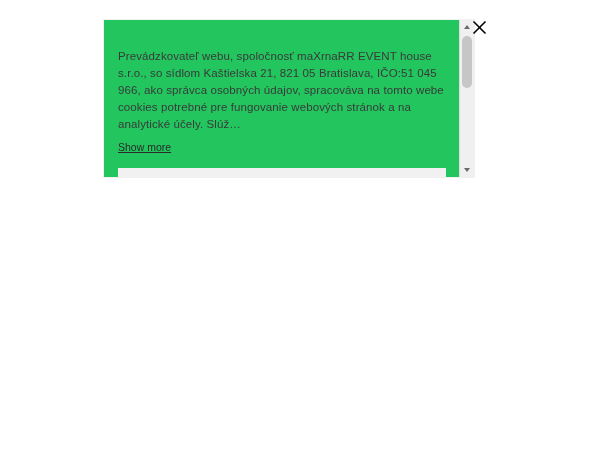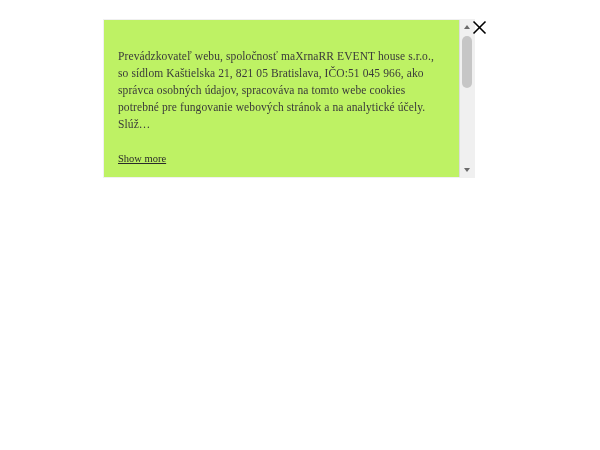--- a/index.html
+++ b/index.html
@@ -31,39 +31,38 @@
     overflow: hidden;
   }
 
   .consent-scroll-area {
     position: absolute;
     left: 0;
     top: 0;
     width: 356px;
     height: 157px;
     overflow: hidden;
-    background: #bef264;
-    font-family: Liberation Serif, serif;
+    background: #22c55e;
   }
 
   .consent-body {
     padding: 28px 14px 0 14px;
   }
 
   .consent-text {
     font-size: 11.5px;
     line-height: 17px;
     color: #3a3a3a;
     margin: 0;
     letter-spacing: 0.1px;
   }
 
   .show-more {
     display: inline-block;
-    margin-top: 20px;
+    margin-top: 8px;
     font-size: 10.5px;
     color: #2a2a2a;
     text-decoration: underline;
     cursor: pointer;
   }
 
   .cookie-sections {
     margin-top: 13px;
   }
 

